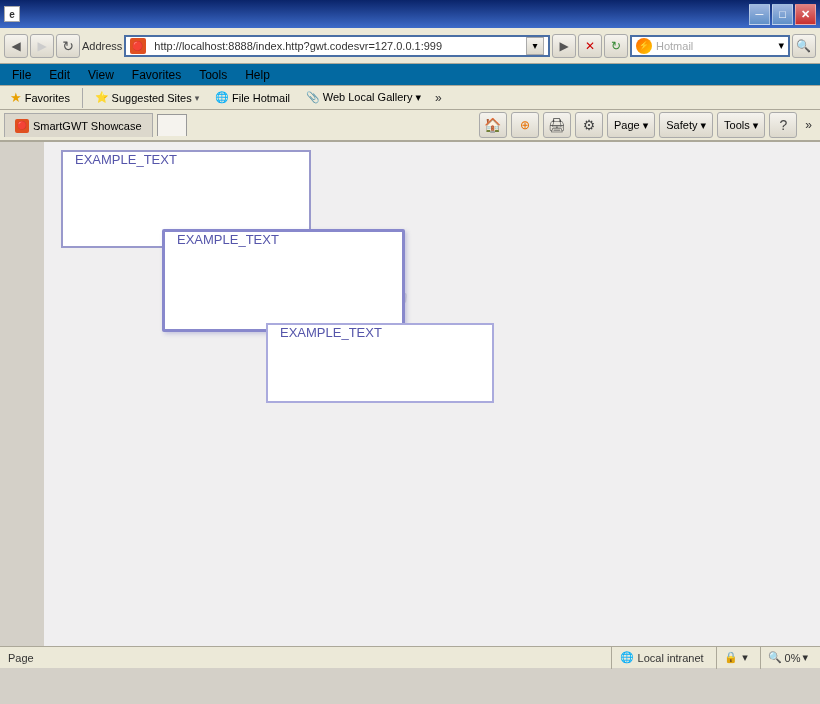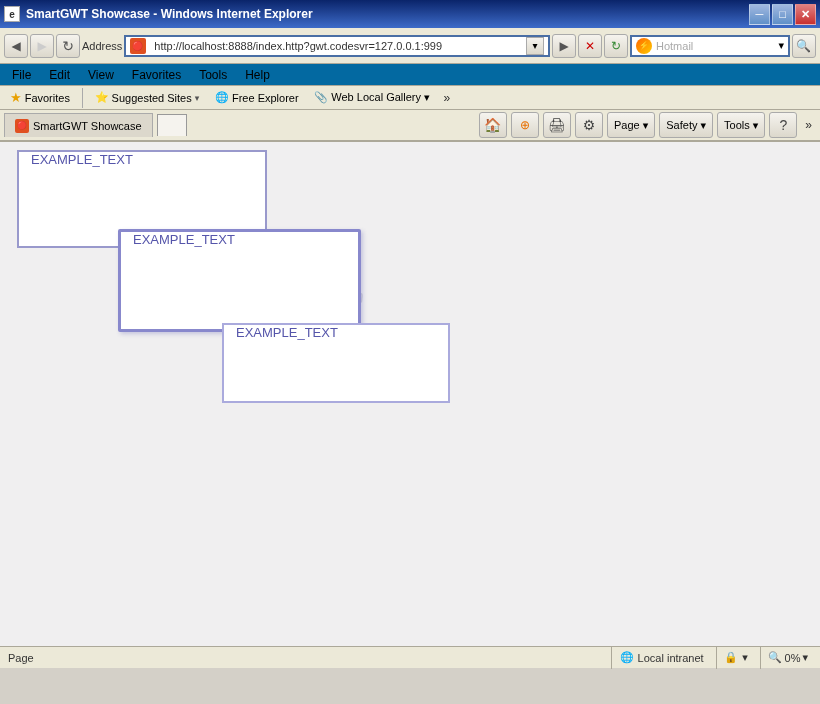--- a/index.html
+++ b/index.html
@@ -356,21 +356,20 @@
       cursor: pointer;
       padding: 0 4px;
     }
   </style>
 </head>
 <body>
 
 <div class="title-bar">
   <div class="title-bar-left">
     <div class="title-bar-icon">e</div>
-    <span>SmartGWT Showcase - Windows Internet Explorer</span>
   </div>
   <div class="title-bar-controls">
     <div class="tb-btn">─</div>
     <div class="tb-btn">□</div>
     <div class="tb-btn close">✕</div>
   </div>
 </div>
 
 <div class="nav-bar">
   <div class="nav-btn">◀</div>
@@ -414,21 +413,21 @@
     <span>Favorites</span>
   </div>
   <div class="divider-line"></div>
   <div class="fav-item">
     <span style="color:#e8a000;">⭐</span>
     <span>Suggested Sites</span>
     <span class="fav-chevron">▾</span>
   </div>
   <div class="fav-item">
     <span style="color:#0066cc;">🌐</span>
-    <span>Free Explorer</span>
+    <span>File Hotmail</span>
   </div>
   <div class="fav-item">
     <span style="color:#cc4400;">📎</span>
     <span>Web Local Gallery ▾</span>
   </div>
   <span class="more-btn">»</span>
 </div>
 
 <div class="toolbar-bar">
   <div class="tab-area">
@@ -453,21 +452,21 @@
     <div class="toolbar-dropdown">
       <span>Tools ▾</span>
     </div>
     <div class="toolbar-icon-btn">
       <span>?</span>
     </div>
     <div class="more-btn">»</div>
   </div>
 </div>
 
-<div class="content-area" style="height: 504px;">
+<div class="content-area" style="height: 504px; margin-left: 44px;">
   <div class="panel-container" style="position:relative; width:100%; height:100%;">
 
     <div class="watermark" style="left:230px; top:150px; transform: rotate(-5deg);">www.java2s.com</div>
 
     <div class="example-panel panel-1" style="left:17px; top:8px; width:250px; height:98px;">
       <span class="panel-text">EXAMPLE_TEXT</span>
     </div>
 
     <div class="example-panel panel-2" style="left:118px; top:87px; width:243px; height:103px;">
       <span class="panel-text">EXAMPLE_TEXT</span>

